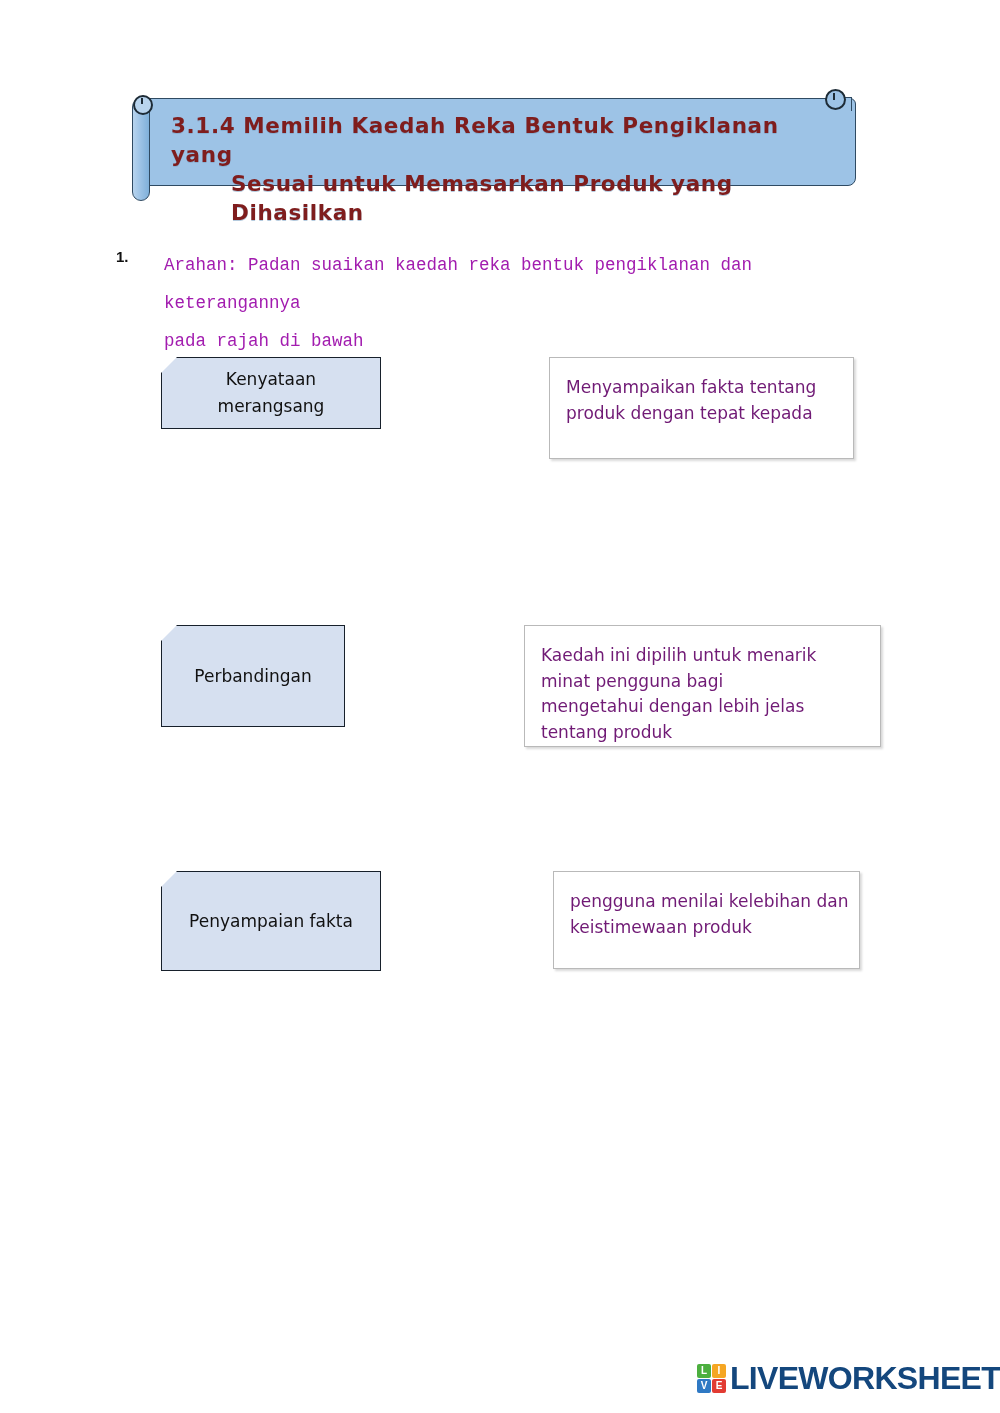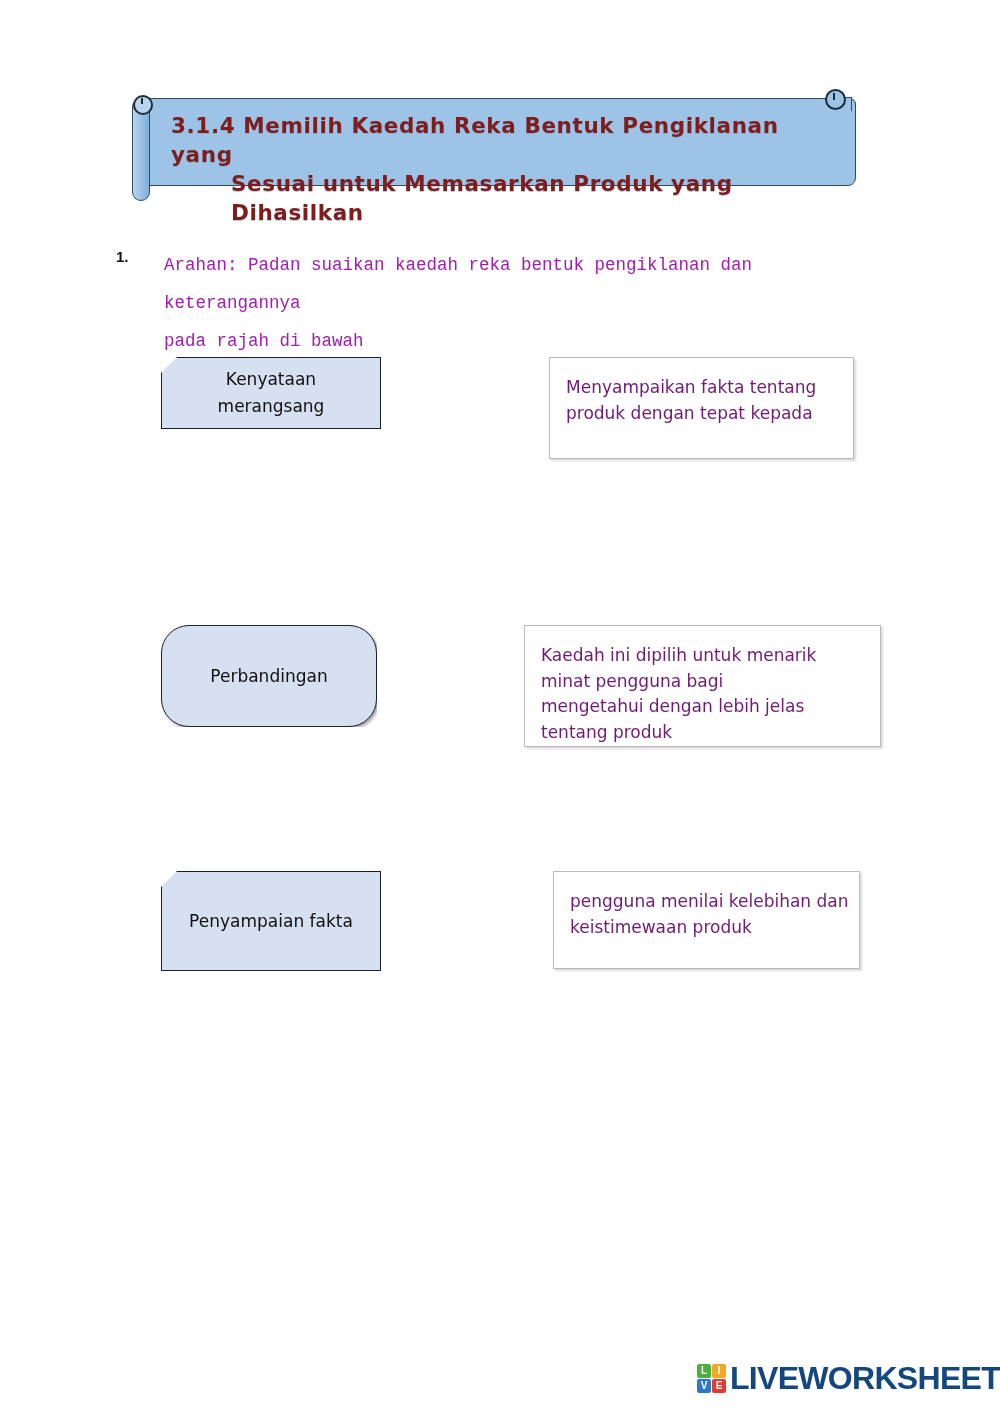--- a/index.html
+++ b/index.html
@@ -152,21 +152,21 @@
     text-align: center;
     color: #111;
     font-family: "DejaVu Sans", sans-serif;
     font-size: 17px;
     line-height: 27px;
     -webkit-clip-path: polygon(0 16px, 16px 0, 100% 0, 100% 100%, 0 100%);
     clip-path: polygon(0 16px, 16px 0, 100% 0, 100% 100%, 0 100%);
     filter: drop-shadow(2px 2px 1.5px rgba(90,90,95,0.55));
   }
   #term-0 { width: 220px; height: 72px; }
-  #term-1 { width: 216px; height: 102px; border-radius: 28px; }
+  #term-1 { width: 184px; height: 102px; }
   #term-2 { width: 220px; height: 100px; }
 
   .desc-box {
     position: absolute;
     background: #ffffff;
     border: 1.3px solid #b9b9b9;
     box-sizing: border-box;
     padding: 17px 16px 14px 16px;
     color: #701a75;
     font-family: "DejaVu Sans", sans-serif;

